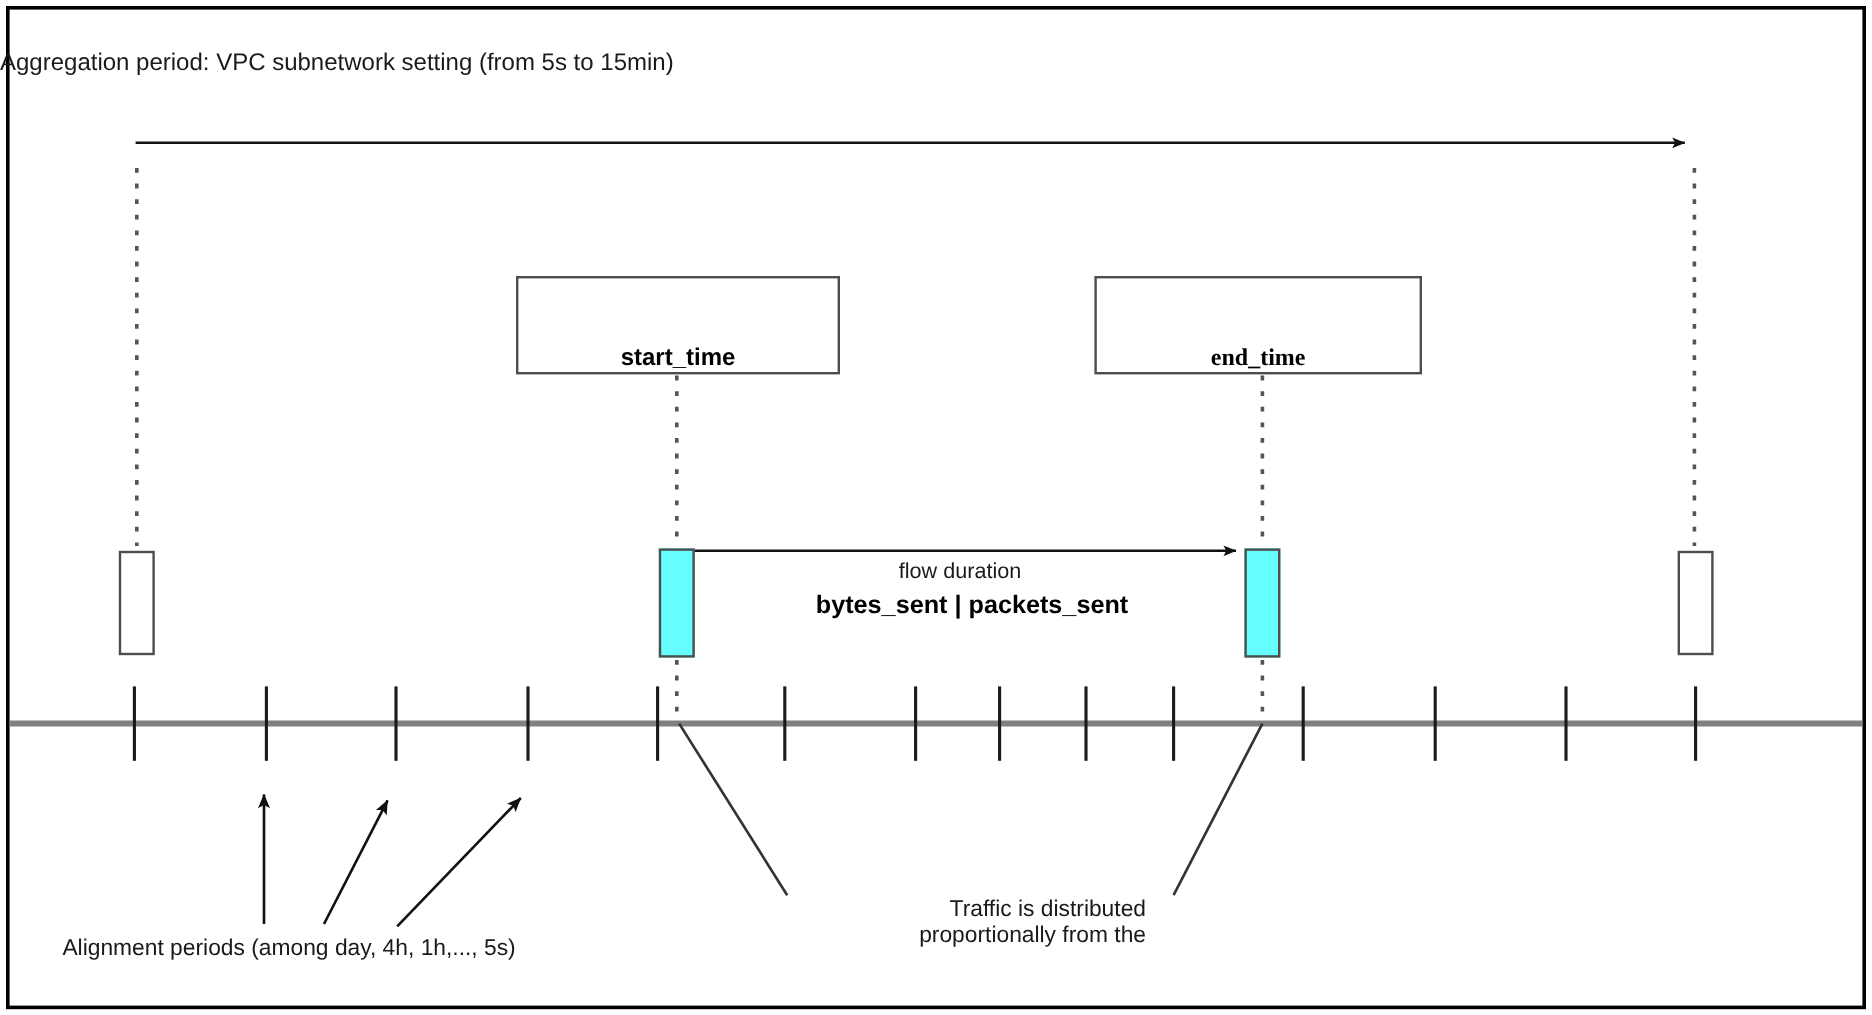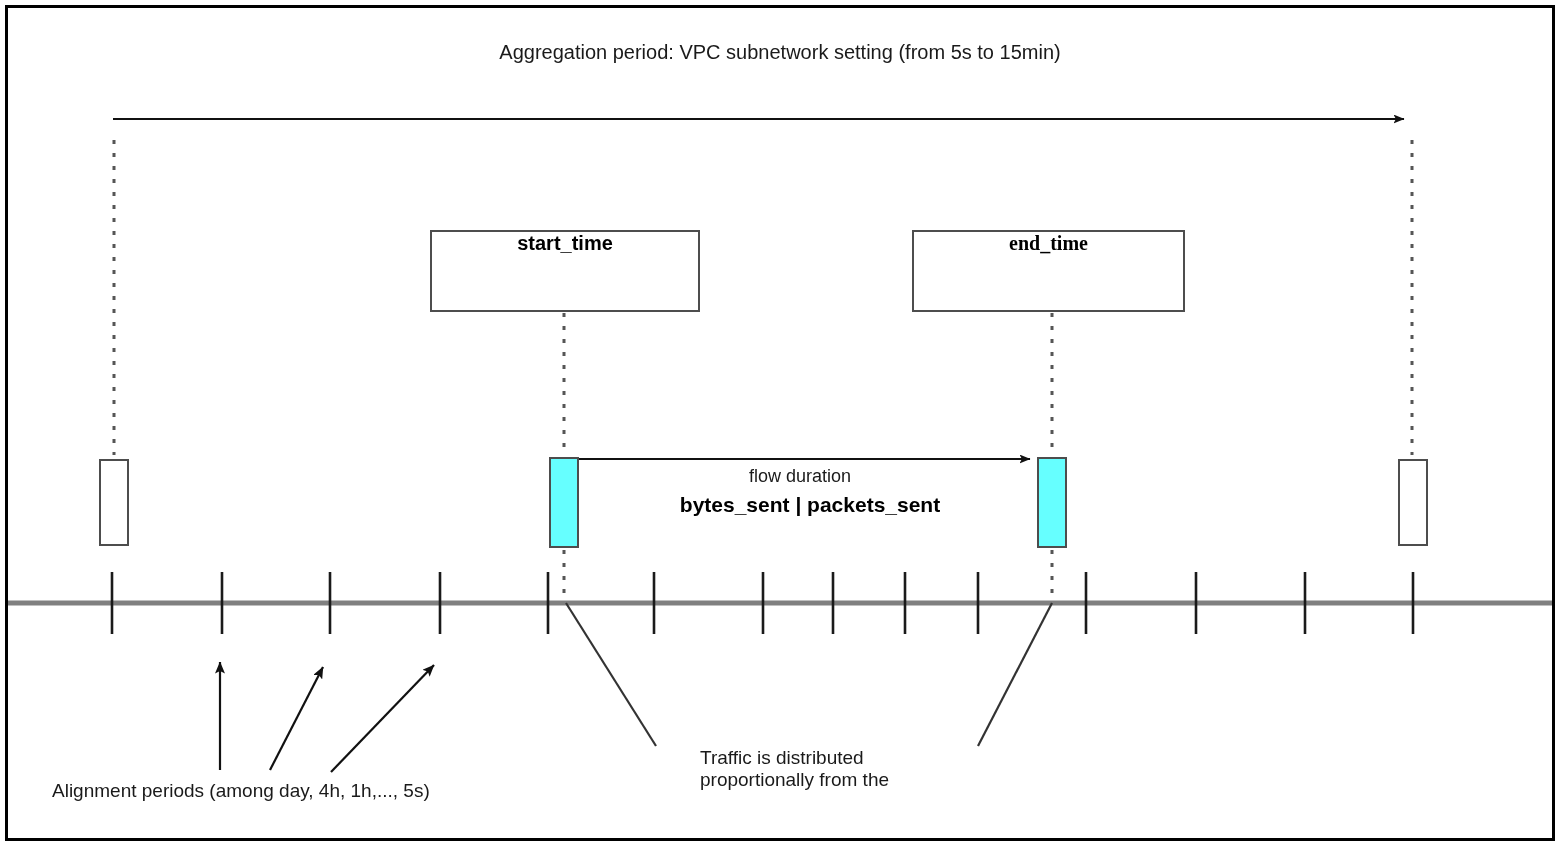--- a/index.html
+++ b/index.html
@@ -37,32 +37,32 @@
     overflow: visible;
   }
   .lbl {
     position: absolute;
     color: #1a1a1a;
     white-space: pre;
     line-height: 1.28;
   }
   .title-text {
     font-size: 20px;
-    text-align: center;
+    text-align: left;
     width: 100%;
     left: 0;
     top: 40px;
   }
   .box {
     position: absolute;
     background: #ffffff;
     border: 2px solid #4d4d4d;
     box-sizing: border-box;
     display: flex;
-    align-items: flex-start;
+    align-items: flex-end;
     justify-content: center;
     font-weight: bold;
     font-size: 20px;
     color: #000000;
   }
   .evt-box {
     position: absolute;
     background: #66ffff;
     border: 2px solid #4d4d4d;
     box-sizing: border-box;
@@ -80,21 +80,21 @@
   }
   .metric-label {
     font-size: 21px;
     font-weight: bold;
     color: #000000;
     text-align: center;
   }
   .caption {
     font-size: 19px;
     color: #1a1a1a;
-    text-align: left;
+    text-align: right;
   }
   .caption-left {
     font-size: 19px;
     color: #1a1a1a;
     text-align: left;
   }
 </style>
 </head>
 <body>
 

